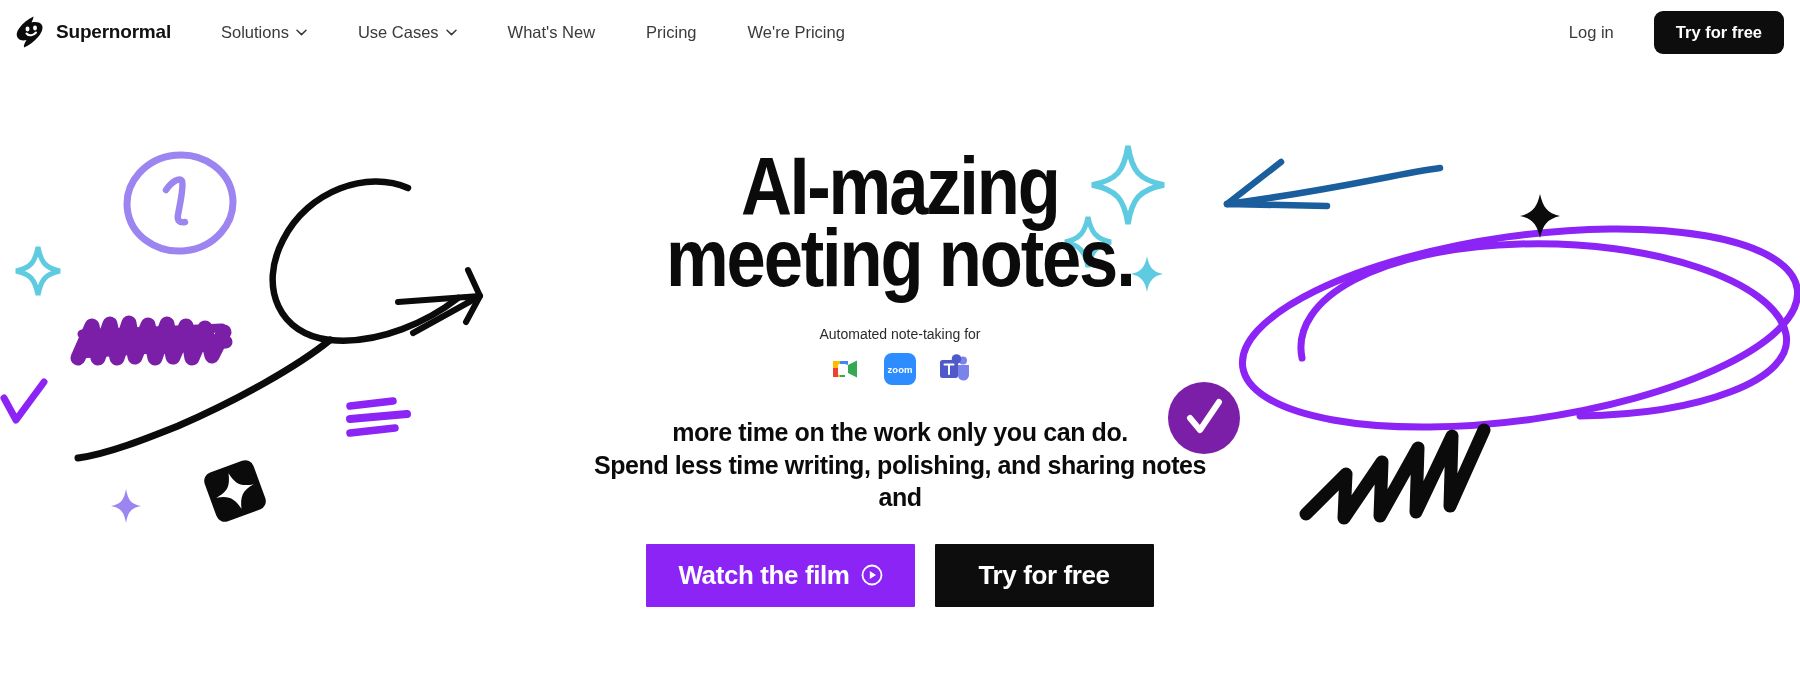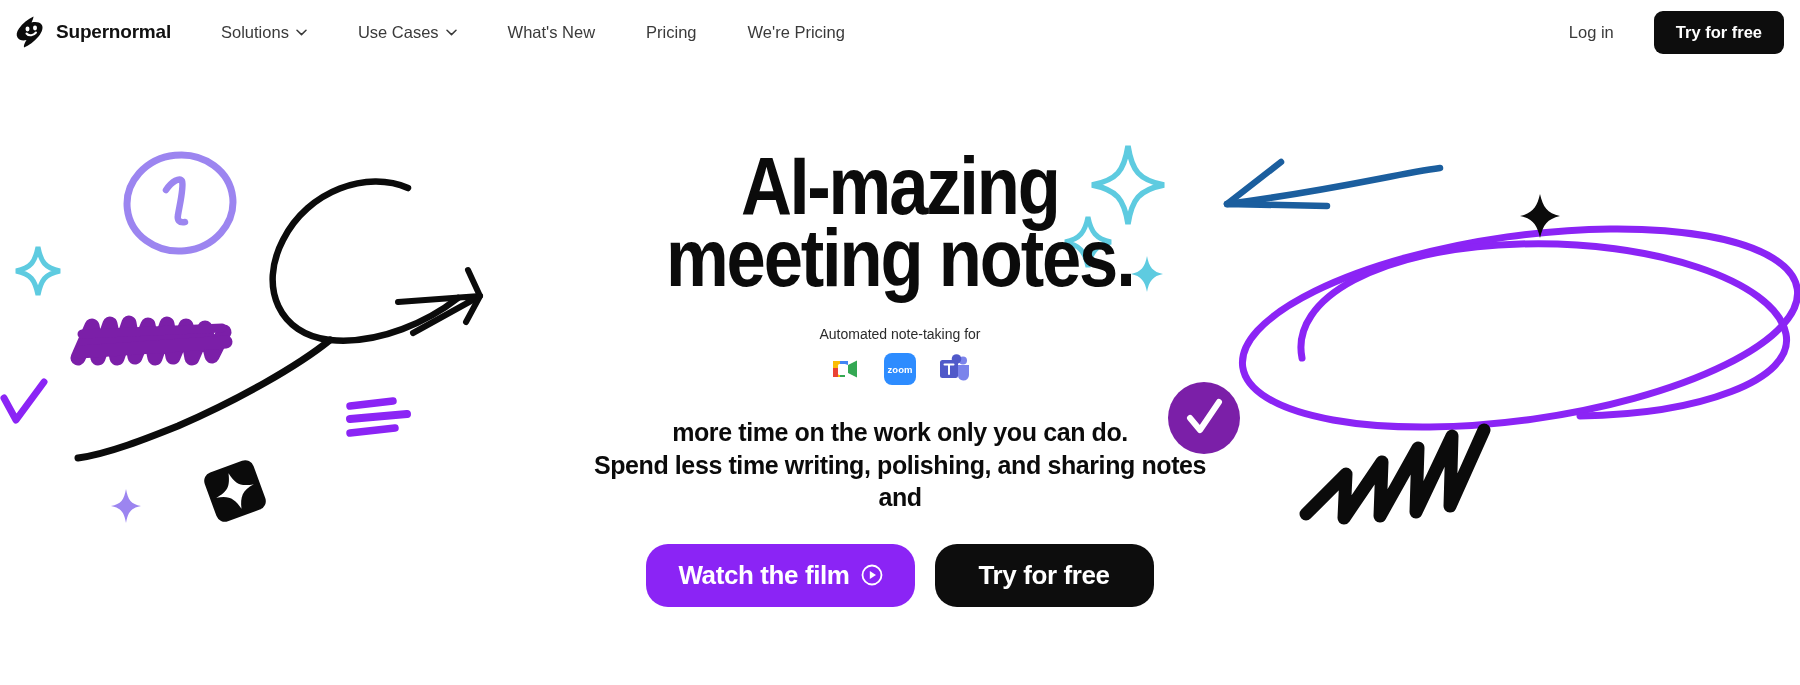--- a/index.html
+++ b/index.html
@@ -159,21 +159,21 @@
   }
   .btn-cta {
     display: flex;
     align-items: center;
     justify-content: center;
     gap: 11px;
     font-size: 26px;
     font-weight: 700;
     letter-spacing: -0.4px;
     border: none;
-    border-radius: 22px;
+    border-radius: 1px;
     padding: 16px 32px;
     cursor: pointer;
     font-family: inherit;
     white-space: nowrap;
   }
   .btn-purple { background: #8B24F5; color: #ffffff; }
   .btn-black  { background: #0d0d0d; color: #ffffff; padding: 16px 44px; }
   .play-icon { width: 22px; height: 22px; display: block; flex: 0 0 auto; }
 
   

